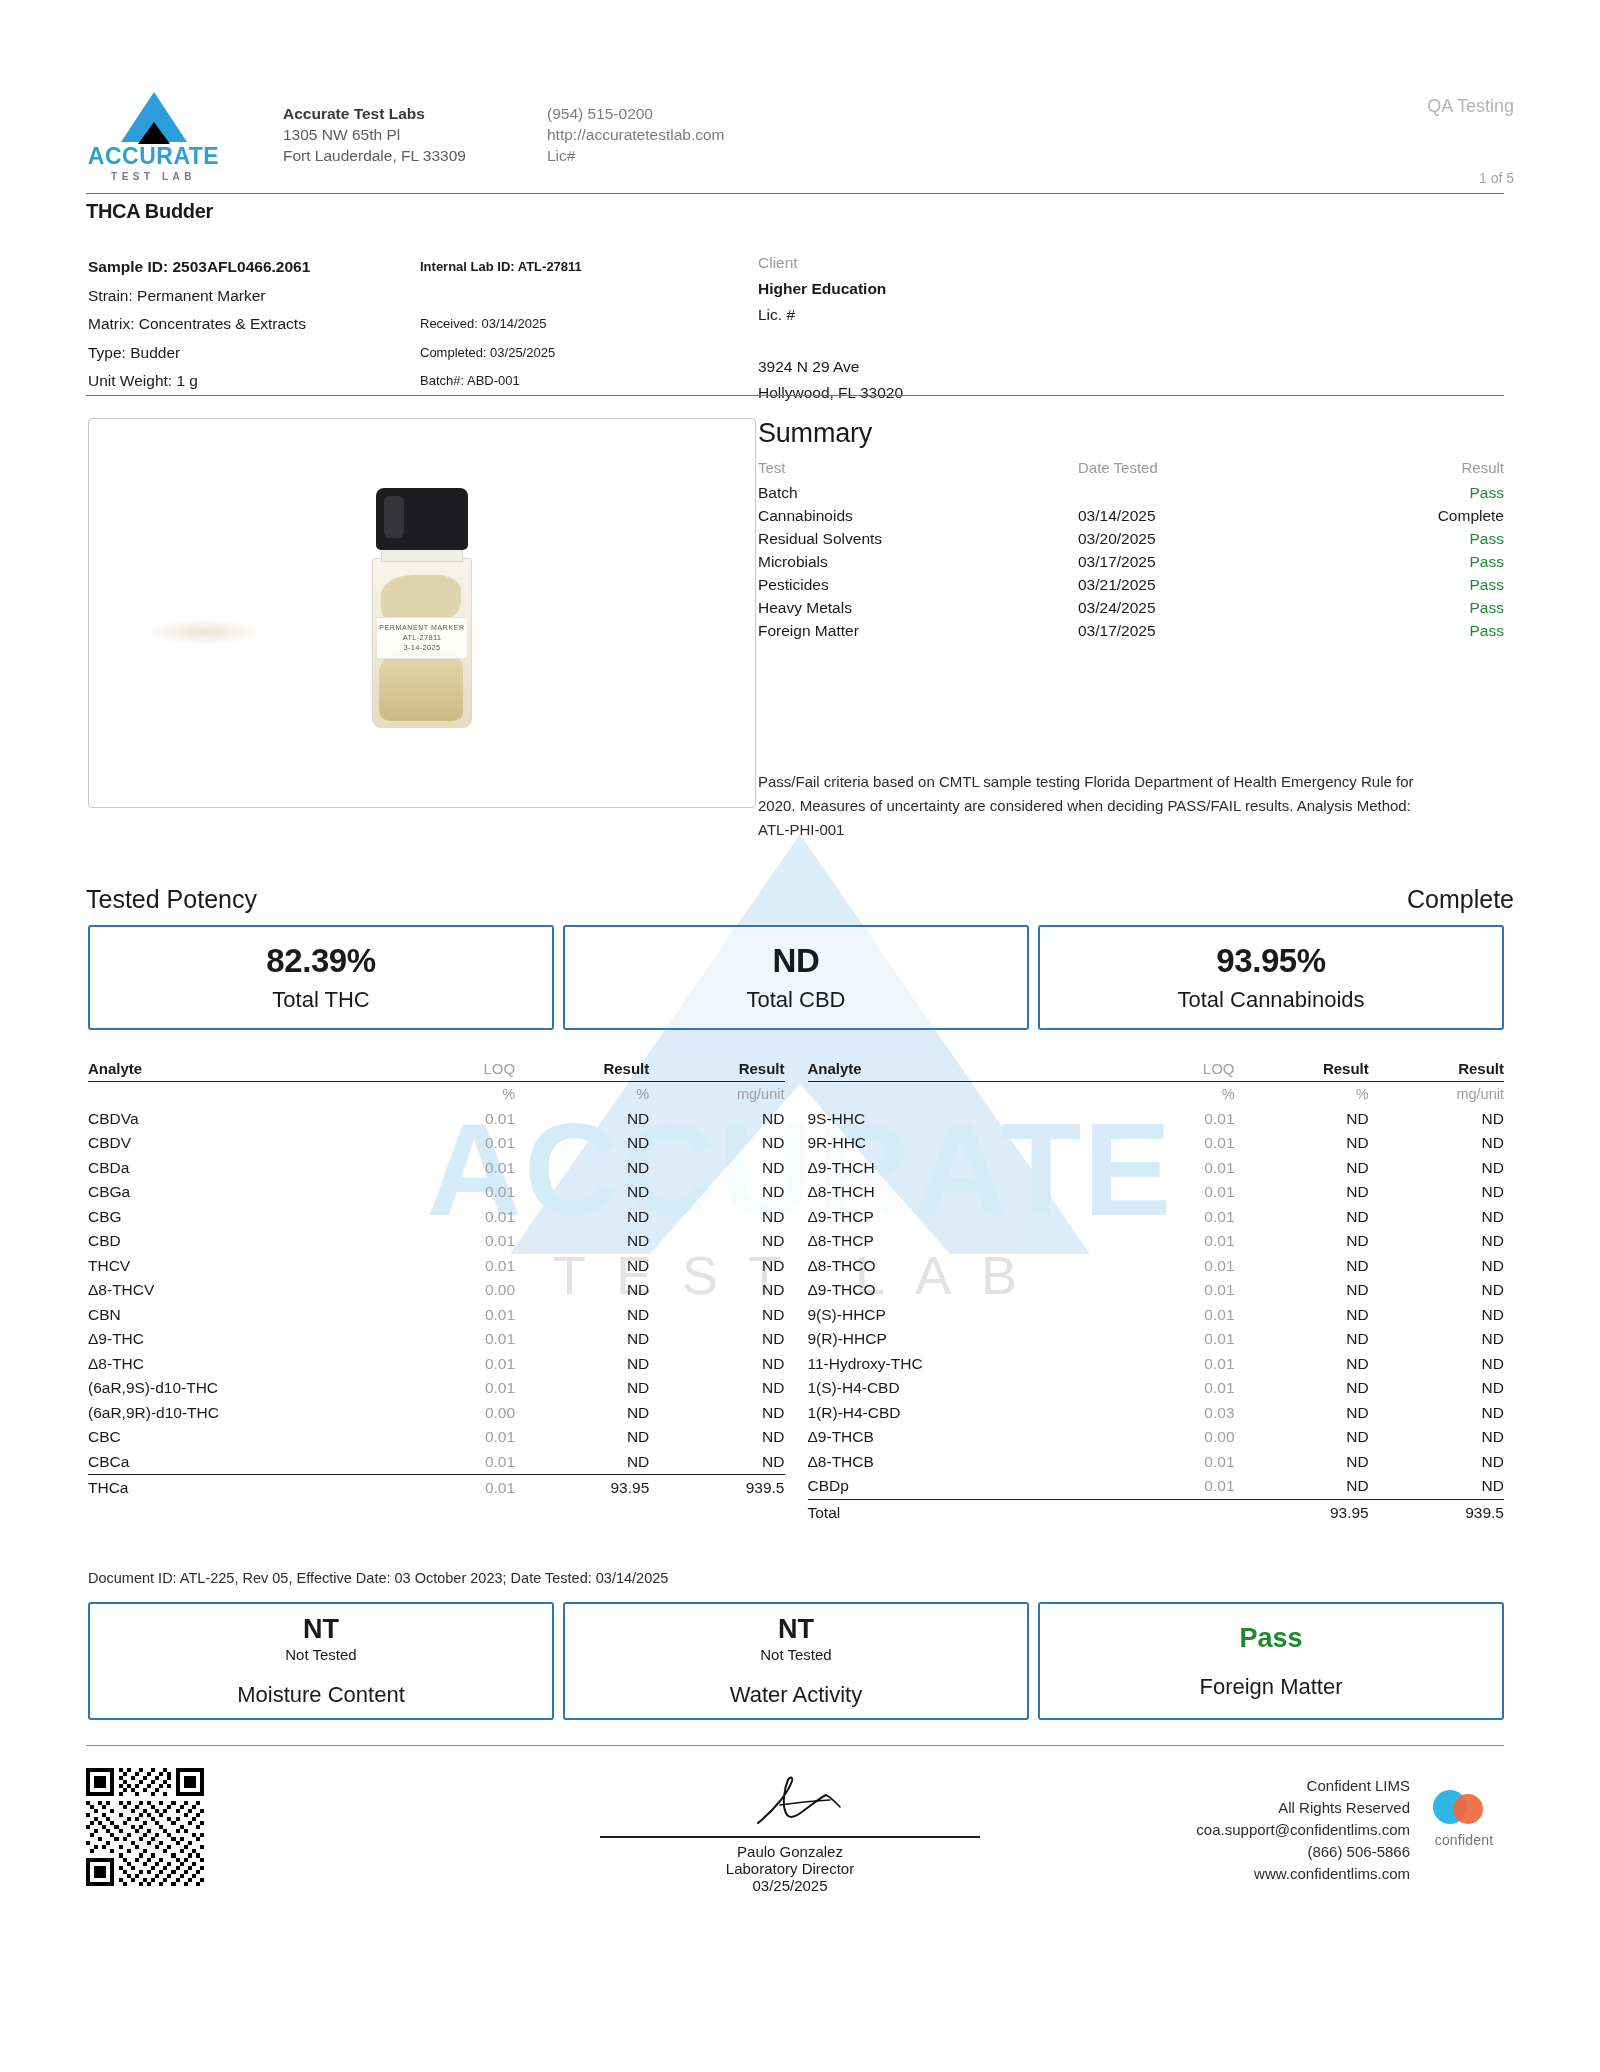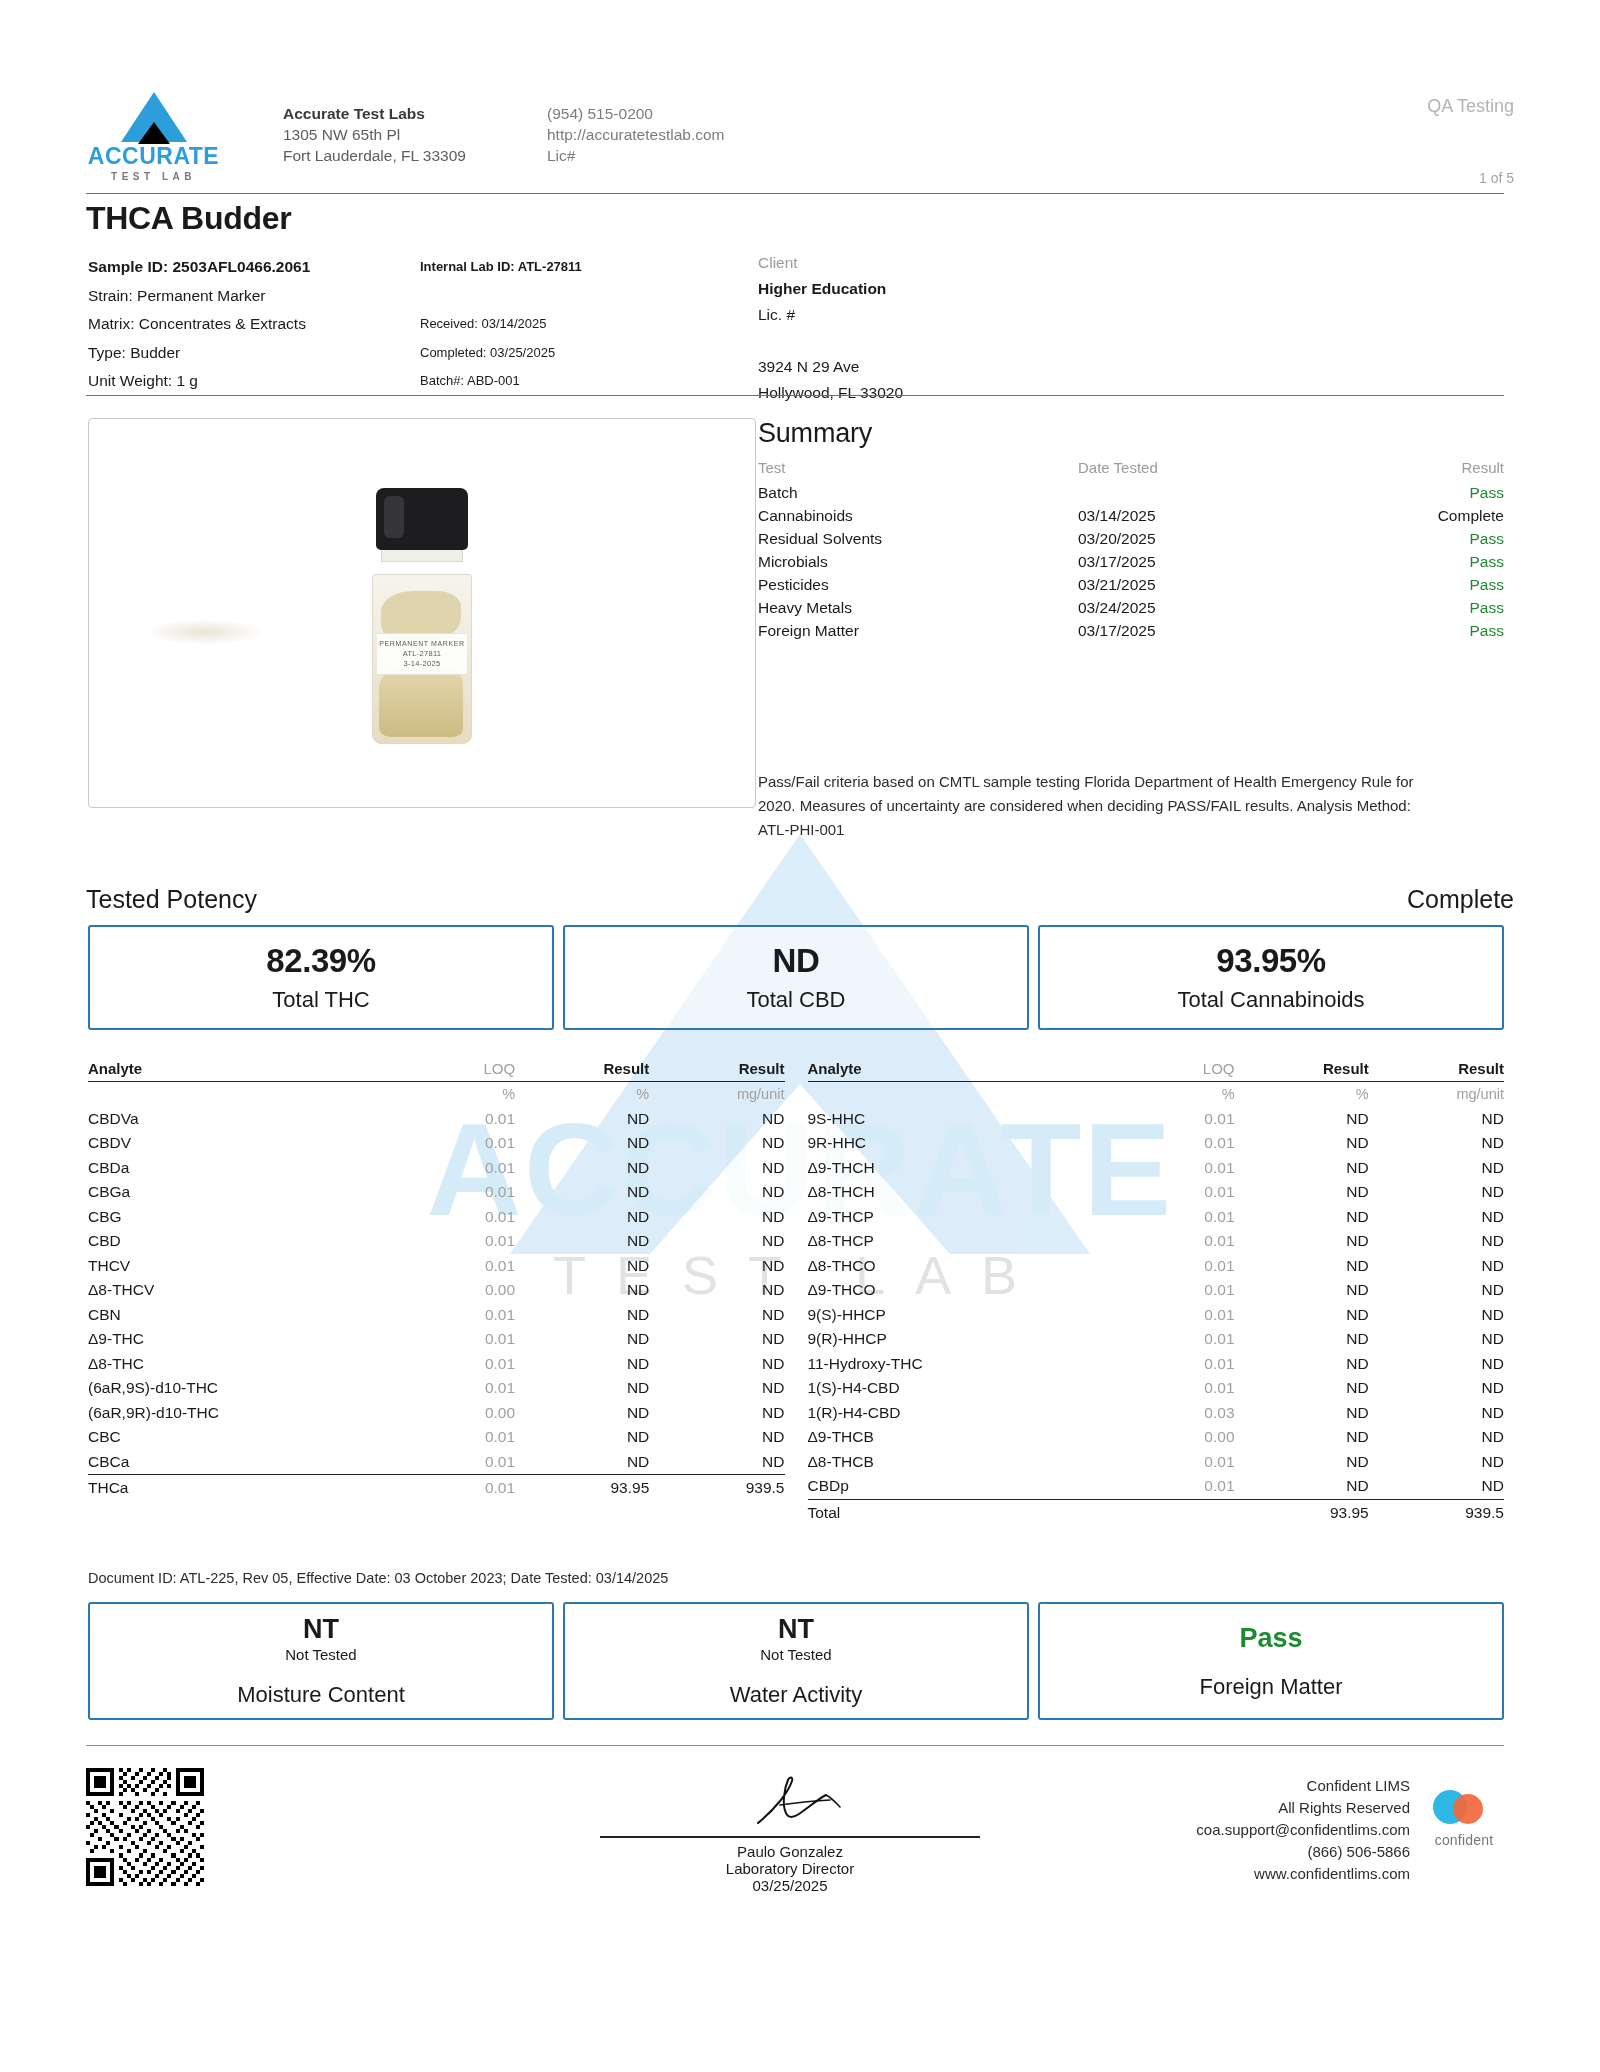--- a/index.html
+++ b/index.html
@@ -66,21 +66,21 @@
   .logo-tag { font-size: 10px; letter-spacing: 4.5px; color: #7a7a7a; font-weight: 600; margin-top: 2px; }
 
   .lab-block { position: absolute; left: 283px; top: 103px; font-size: 15.5px; line-height: 21px; color: #5d5d5d; }
   .lab-block .b { font-weight: 700; color: #3a3a3a; }
   .contact-block { position: absolute; left: 547px; top: 103px; font-size: 15.5px; line-height: 21px; color: #7c7c7c; }
   .qa-label { position: absolute; right: 86px; top: 96px; font-size: 18px; color: #b4b4b4; }
   .page-num { position: absolute; right: 86px; top: 170px; font-size: 14px; color: #a3a3a3; }
   .hdr-rule { position: absolute; left: 86px; top: 193px; width: 1418px; height: 1px; background: #6e6e6e; }
 
   
-  .doc-title { position: absolute; left: 86px; top: 200px; font-size: 32px; font-weight: 700; letter-spacing: -.3px; }
+  .doc-title { position: absolute; left: 86px; top: 200px; font-size: 20px; font-weight: 700; letter-spacing: -.3px; }
   .info-col-a { position: absolute; left: 88px; top: 253px; font-size: 15.5px; line-height: 28.5px; }
   .info-col-b { position: absolute; left: 420px; top: 253px; font-size: 13px; line-height: 28.5px; }
   .info-col-b .gap { display: block; height: 28.5px; }
   .info-col-c { position: absolute; left: 758px; top: 250px; font-size: 15.5px; line-height: 26px; }
   .strongrow { font-weight: 700; }
   .muted { color: #9b9b9b; }
   .info-rule { position: absolute; left: 86px; top: 395px; width: 1418px; height: 1px; background: #6e6e6e; }
 
   
   .img-panel {
@@ -95,21 +95,21 @@
   }
   .vial-cap::after {
     content: ""; position: absolute; left: 8px; top: 8px; width: 20px; height: 42px;
     background: #4a4a4e; border-radius: 6px; opacity: .55;
   }
   .vial-neck {
     position: absolute; left: 50%; top: 56px; transform: translateX(-50%);
     width: 82px; height: 18px; background: #efeee8; border: 1px solid #d8d6cc;
   }
   .vial-body {
-    position: absolute; left: 50%; top: 86px; transform: translateX(-50%);
+    position: absolute; left: 50%; top: 70px; transform: translateX(-50%);
     width: 100px; height: 170px;
     background: linear-gradient(180deg,#f6f4ec 0%,#efeadc 45%,#e6dcc0 100%);
     border: 1px solid #ddd9cc; border-radius: 3px 3px 9px 9px;
   }
   .vial-res1 {
     position: absolute; left: 8px; top: 16px; width: 80px; height: 52px;
     background: #ddd0a6; border-radius: 40% 30% 50% 35%; opacity: .9;
   }
   .vial-res2 {
     position: absolute; left: 6px; bottom: 6px; width: 84px; height: 70px;

